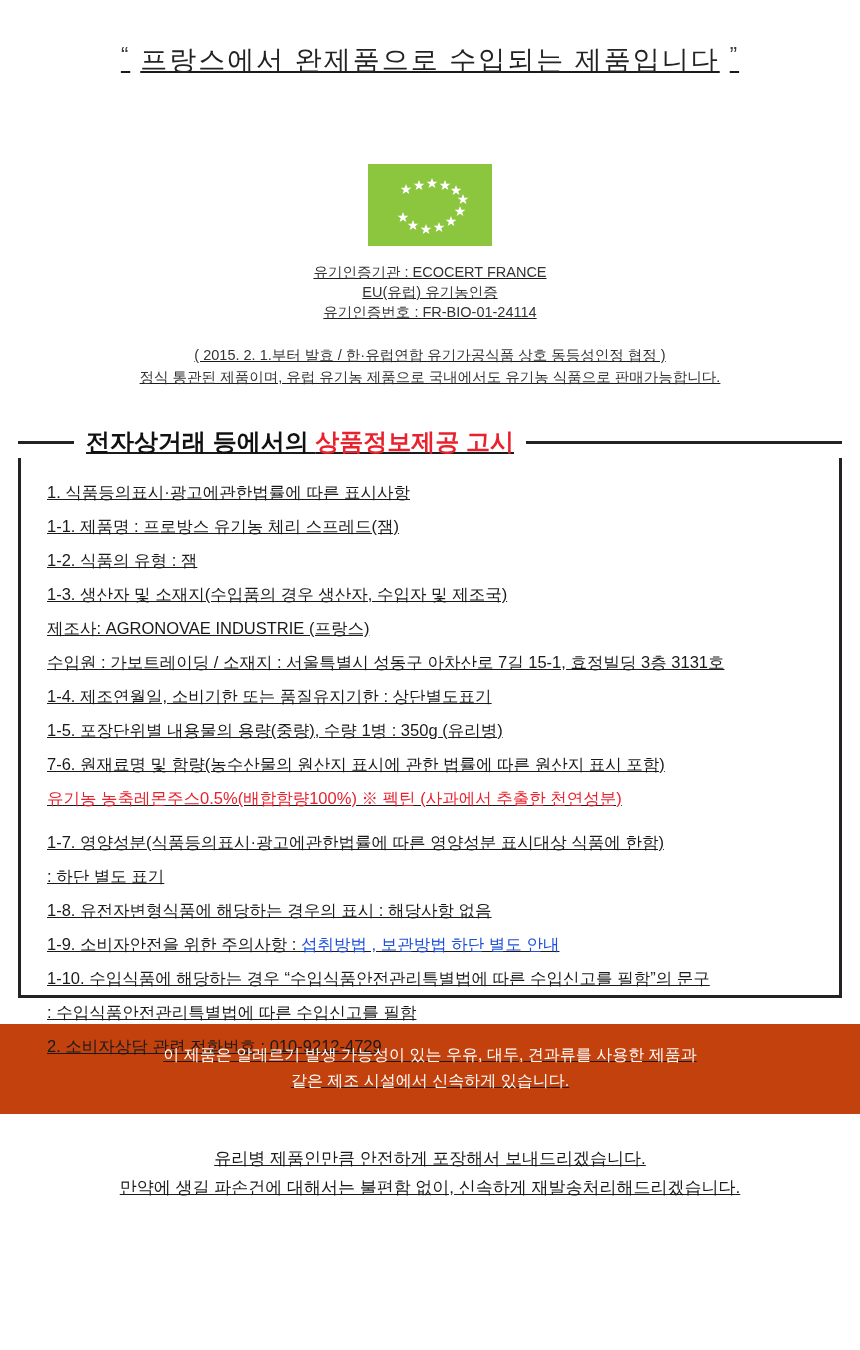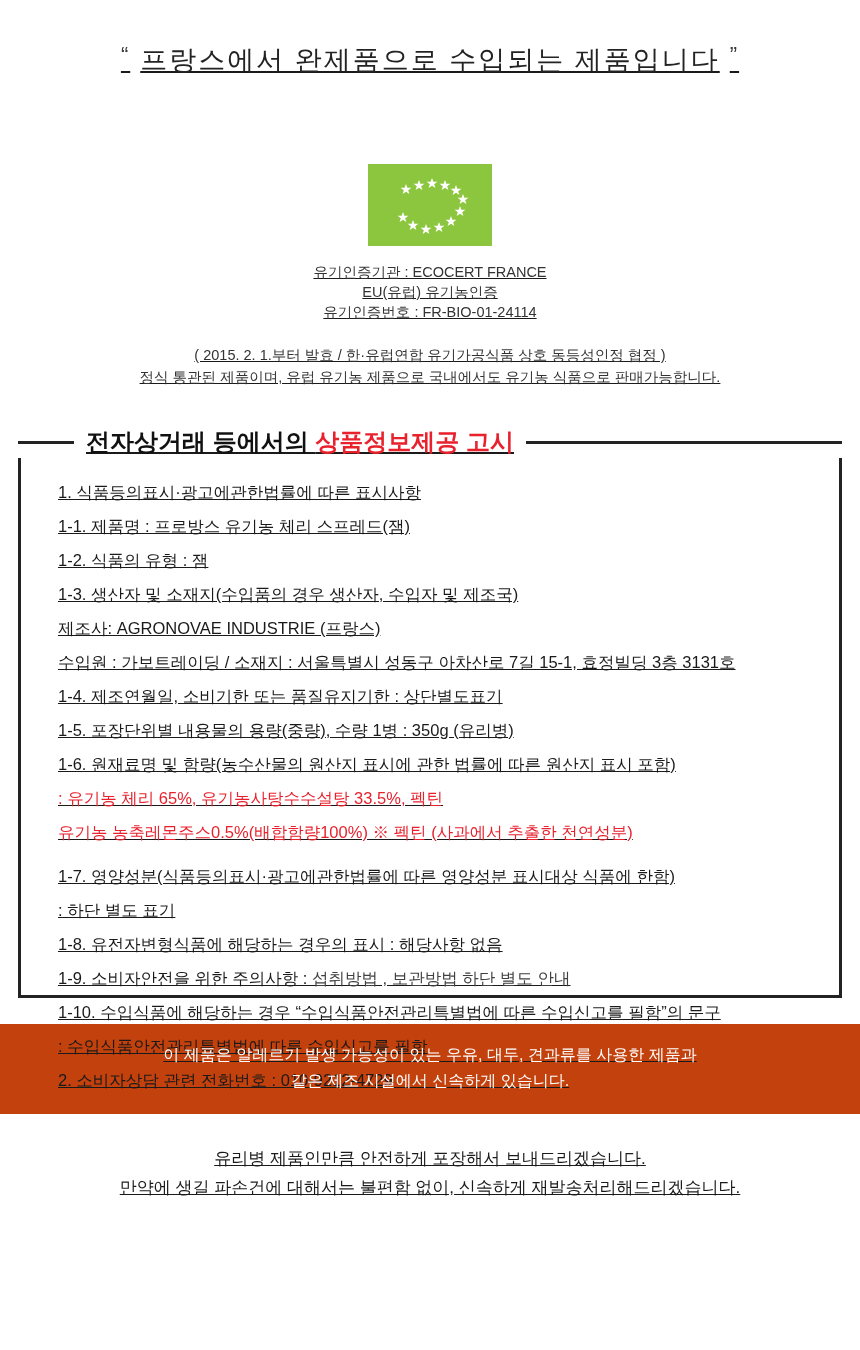--- a/index.html
+++ b/index.html
@@ -86,33 +86,33 @@
     padding: 0 12px;
     white-space: nowrap;
   }
   .section-title .accent { color: #e8212d; }
 
   
   .info-box {
     margin: 0 18px;
     border: 3px solid #232323;
     border-top: none;
-    padding: 22px 26px 26px 37px;
+    padding: 22px 26px 26px 26px;
     box-sizing: border-box;
     height: 540px;
   }
   .info-box p {
     margin: 0 0 9px 0;
     font-size: 16.5px;
     line-height: 25px;
     color: #1a1a1a;
   }
   .info-box p.red { color: #e8212d; }
   .info-box p.spacer { height: 10px; margin: 0; }
-  .inline-red { color: #404040; }
+  .inline-red { color: #1d4ed8; }
 
   
   .allergy {
     margin-top: 26px;
     background: #c2410c;
     color: #ffffff;
     text-align: center;
     padding: 18px 10px 20px 10px;
     font-size: 16px;
     line-height: 26px;
@@ -176,22 +176,21 @@
 
   <div class="info-box">
     <p>1. 식품등의표시·광고에관한법률에 따른 표시사항</p>
     <p>1-1. 제품명 : 프로방스 유기농 체리 스프레드(잼)</p>
     <p>1-2. 식품의 유형 : 잼</p>
     <p>1-3. 생산자 및 소재지(수입품의 경우 생산자, 수입자 및 제조국)</p>
     <p>제조사: AGRONOVAE INDUSTRIE (프랑스)</p>
     <p>수입원 : 가보트레이딩 / 소재지 : 서울특별시 성동구 아차산로 7길 15-1, 효정빌딩 3층 3131호</p>
     <p>1-4. 제조연월일, 소비기한 또는 품질유지기한 : 상단별도표기</p>
     <p>1-5. 포장단위별 내용물의 용량(중량), 수량 1병 : 350g (유리병)</p>
-    <p>1-6. 원재료명 및 함량(농수산물의 원산지 표시에 관한 법률에 따른 원산지 표시 포함)</p>
-    <p class="red">: 유기농 체리 65%, 유기농사탕수수설탕 33.5%, 펙틴</p>
+    <p>7-6. 원재료명 및 함량(농수산물의 원산지 표시에 관한 법률에 따른 원산지 표시 포함)</p>
     <p class="red">유기농 농축레몬주스0.5%(배합함량100%) ※ 펙틴 (사과에서 추출한 천연성분)</p>
     <p class="spacer"></p>
     <p>1-7. 영양성분(식품등의표시·광고에관한법률에 따른 영양성분 표시대상 식품에 한함)</p>
     <p>: 하단 별도 표기</p>
     <p>1-8. 유전자변형식품에 해당하는 경우의 표시 : 해당사항 없음</p>
     <p><span>1-9. 소비자안전을 위한 주의사항 : </span><span class="inline-red">섭취방법 , 보관방법 하단 별도 안내</span></p>
     <p>1-10. 수입식품에 해당하는 경우 “수입식품안전관리특별법에 따른 수입신고를 필함”의 문구</p>
     <p>: 수입식품안전관리특별법에 따른 수입신고를 필함</p>
     <p>2. 소비자상담 관련 전화번호 : 010-9212-4729</p>
   </div>

